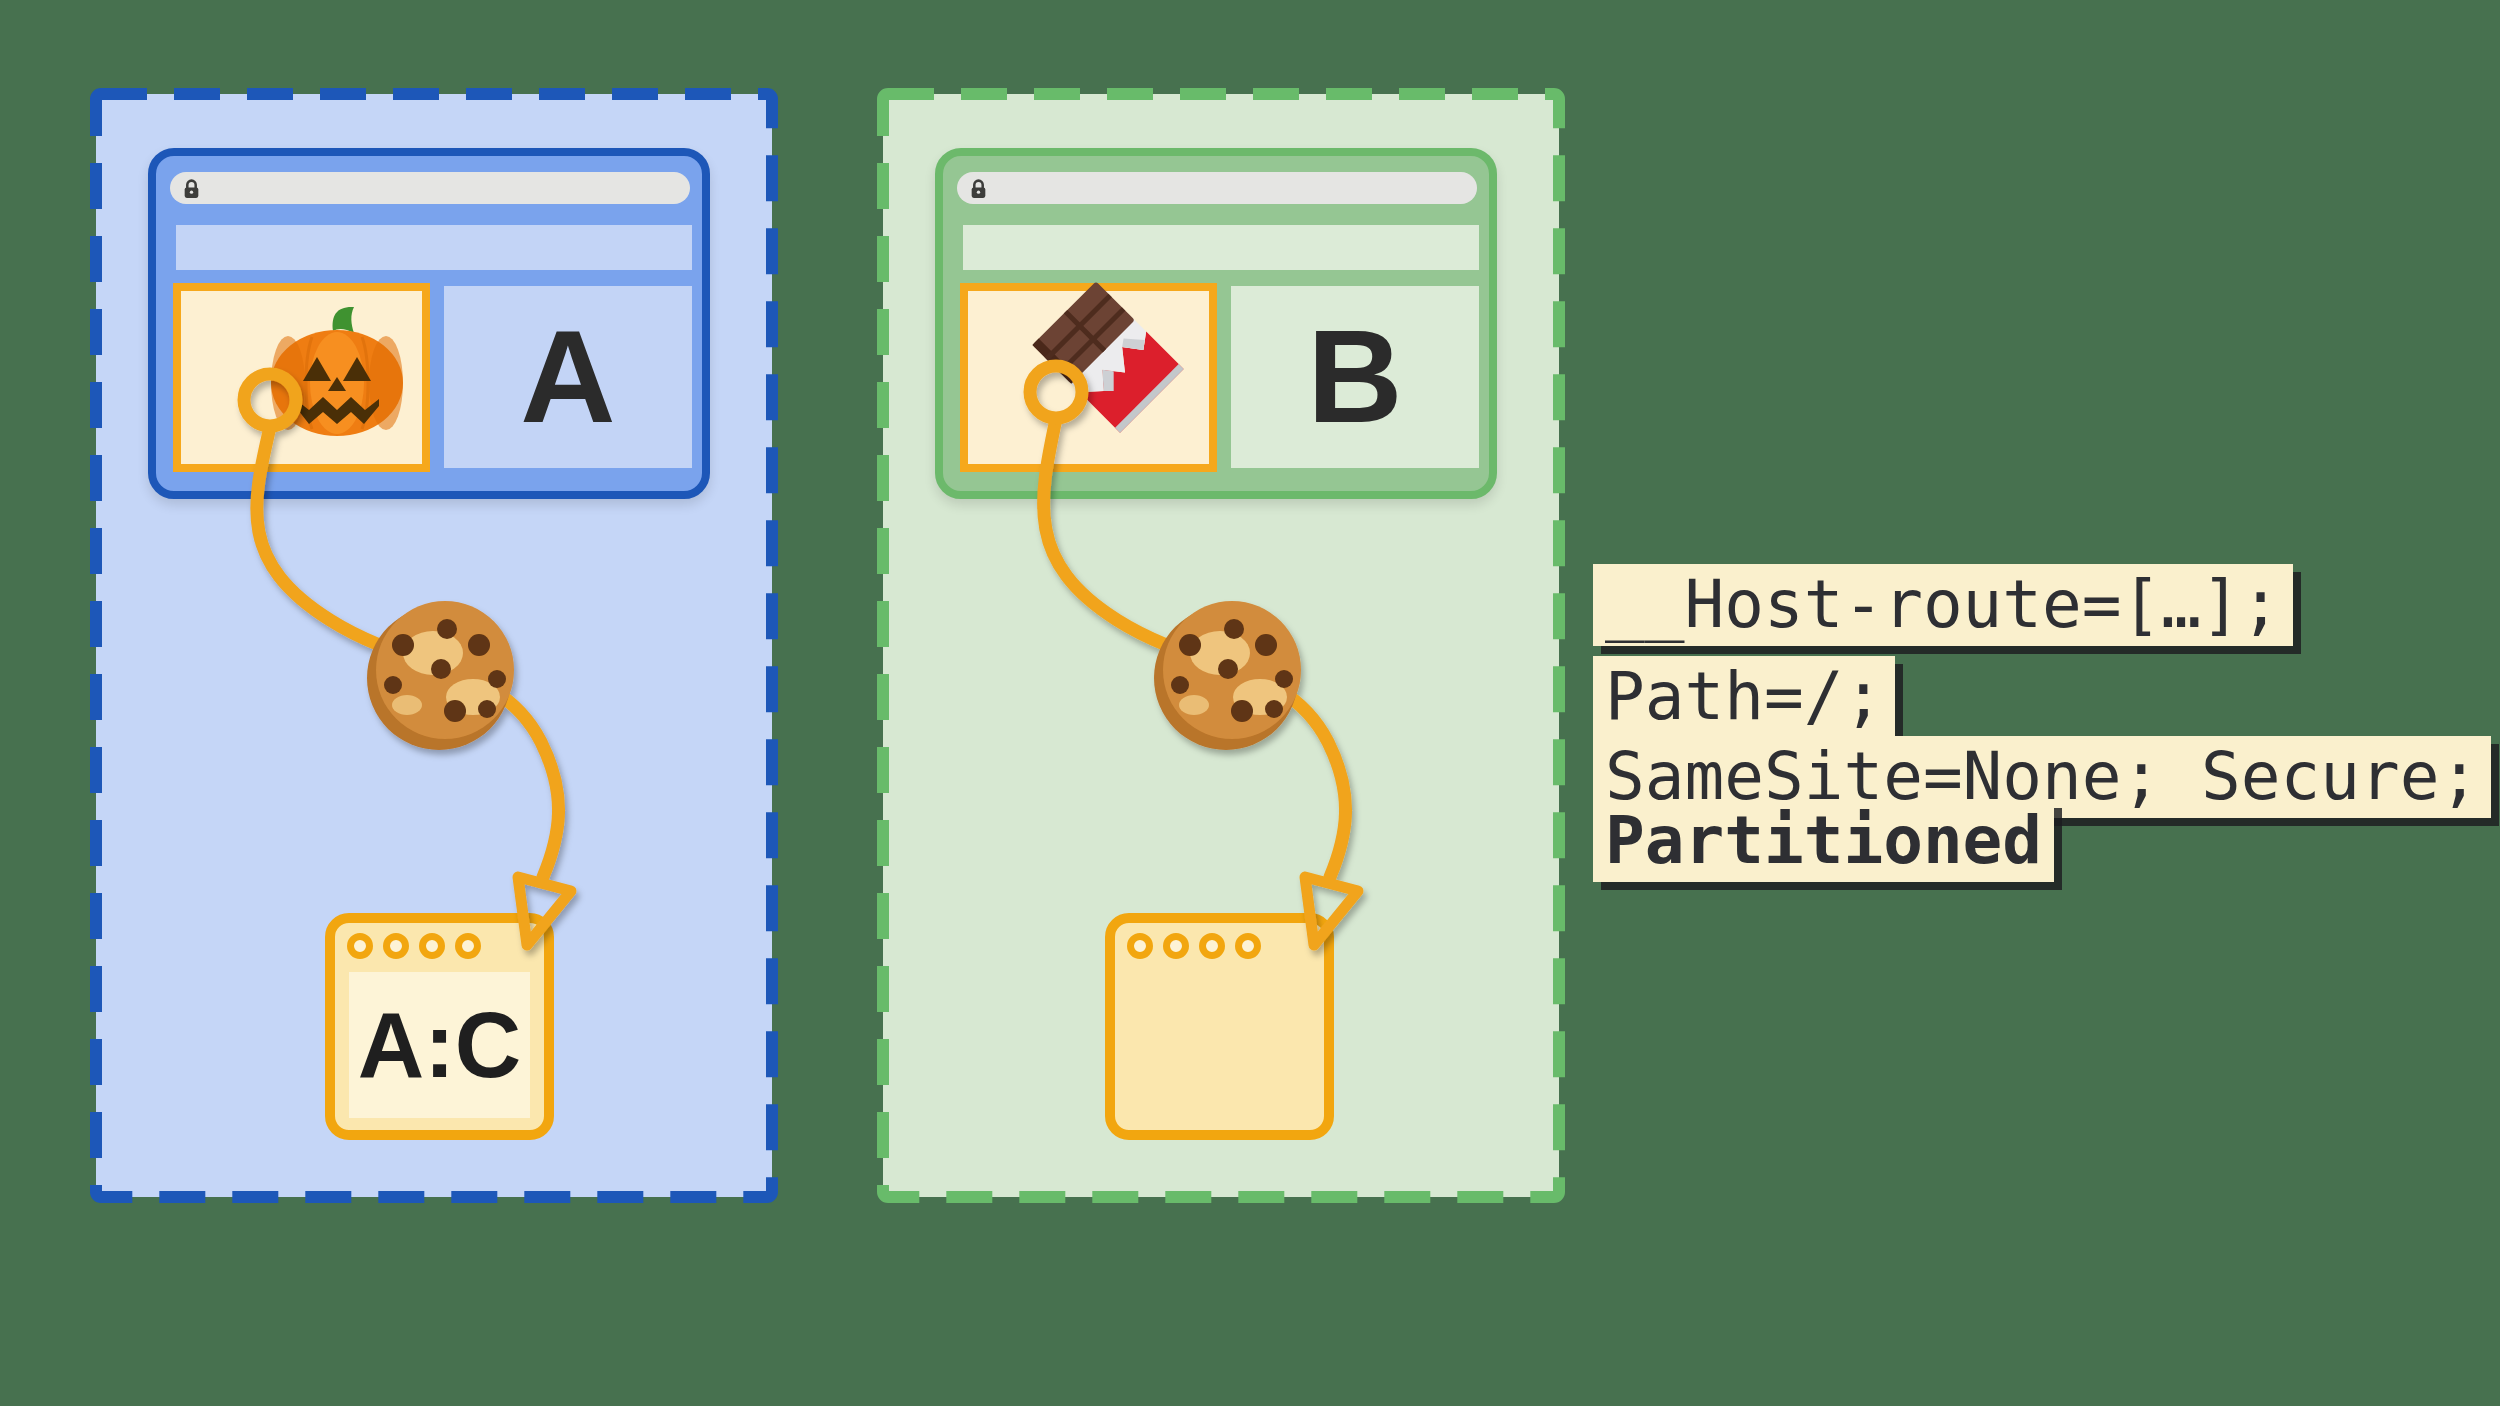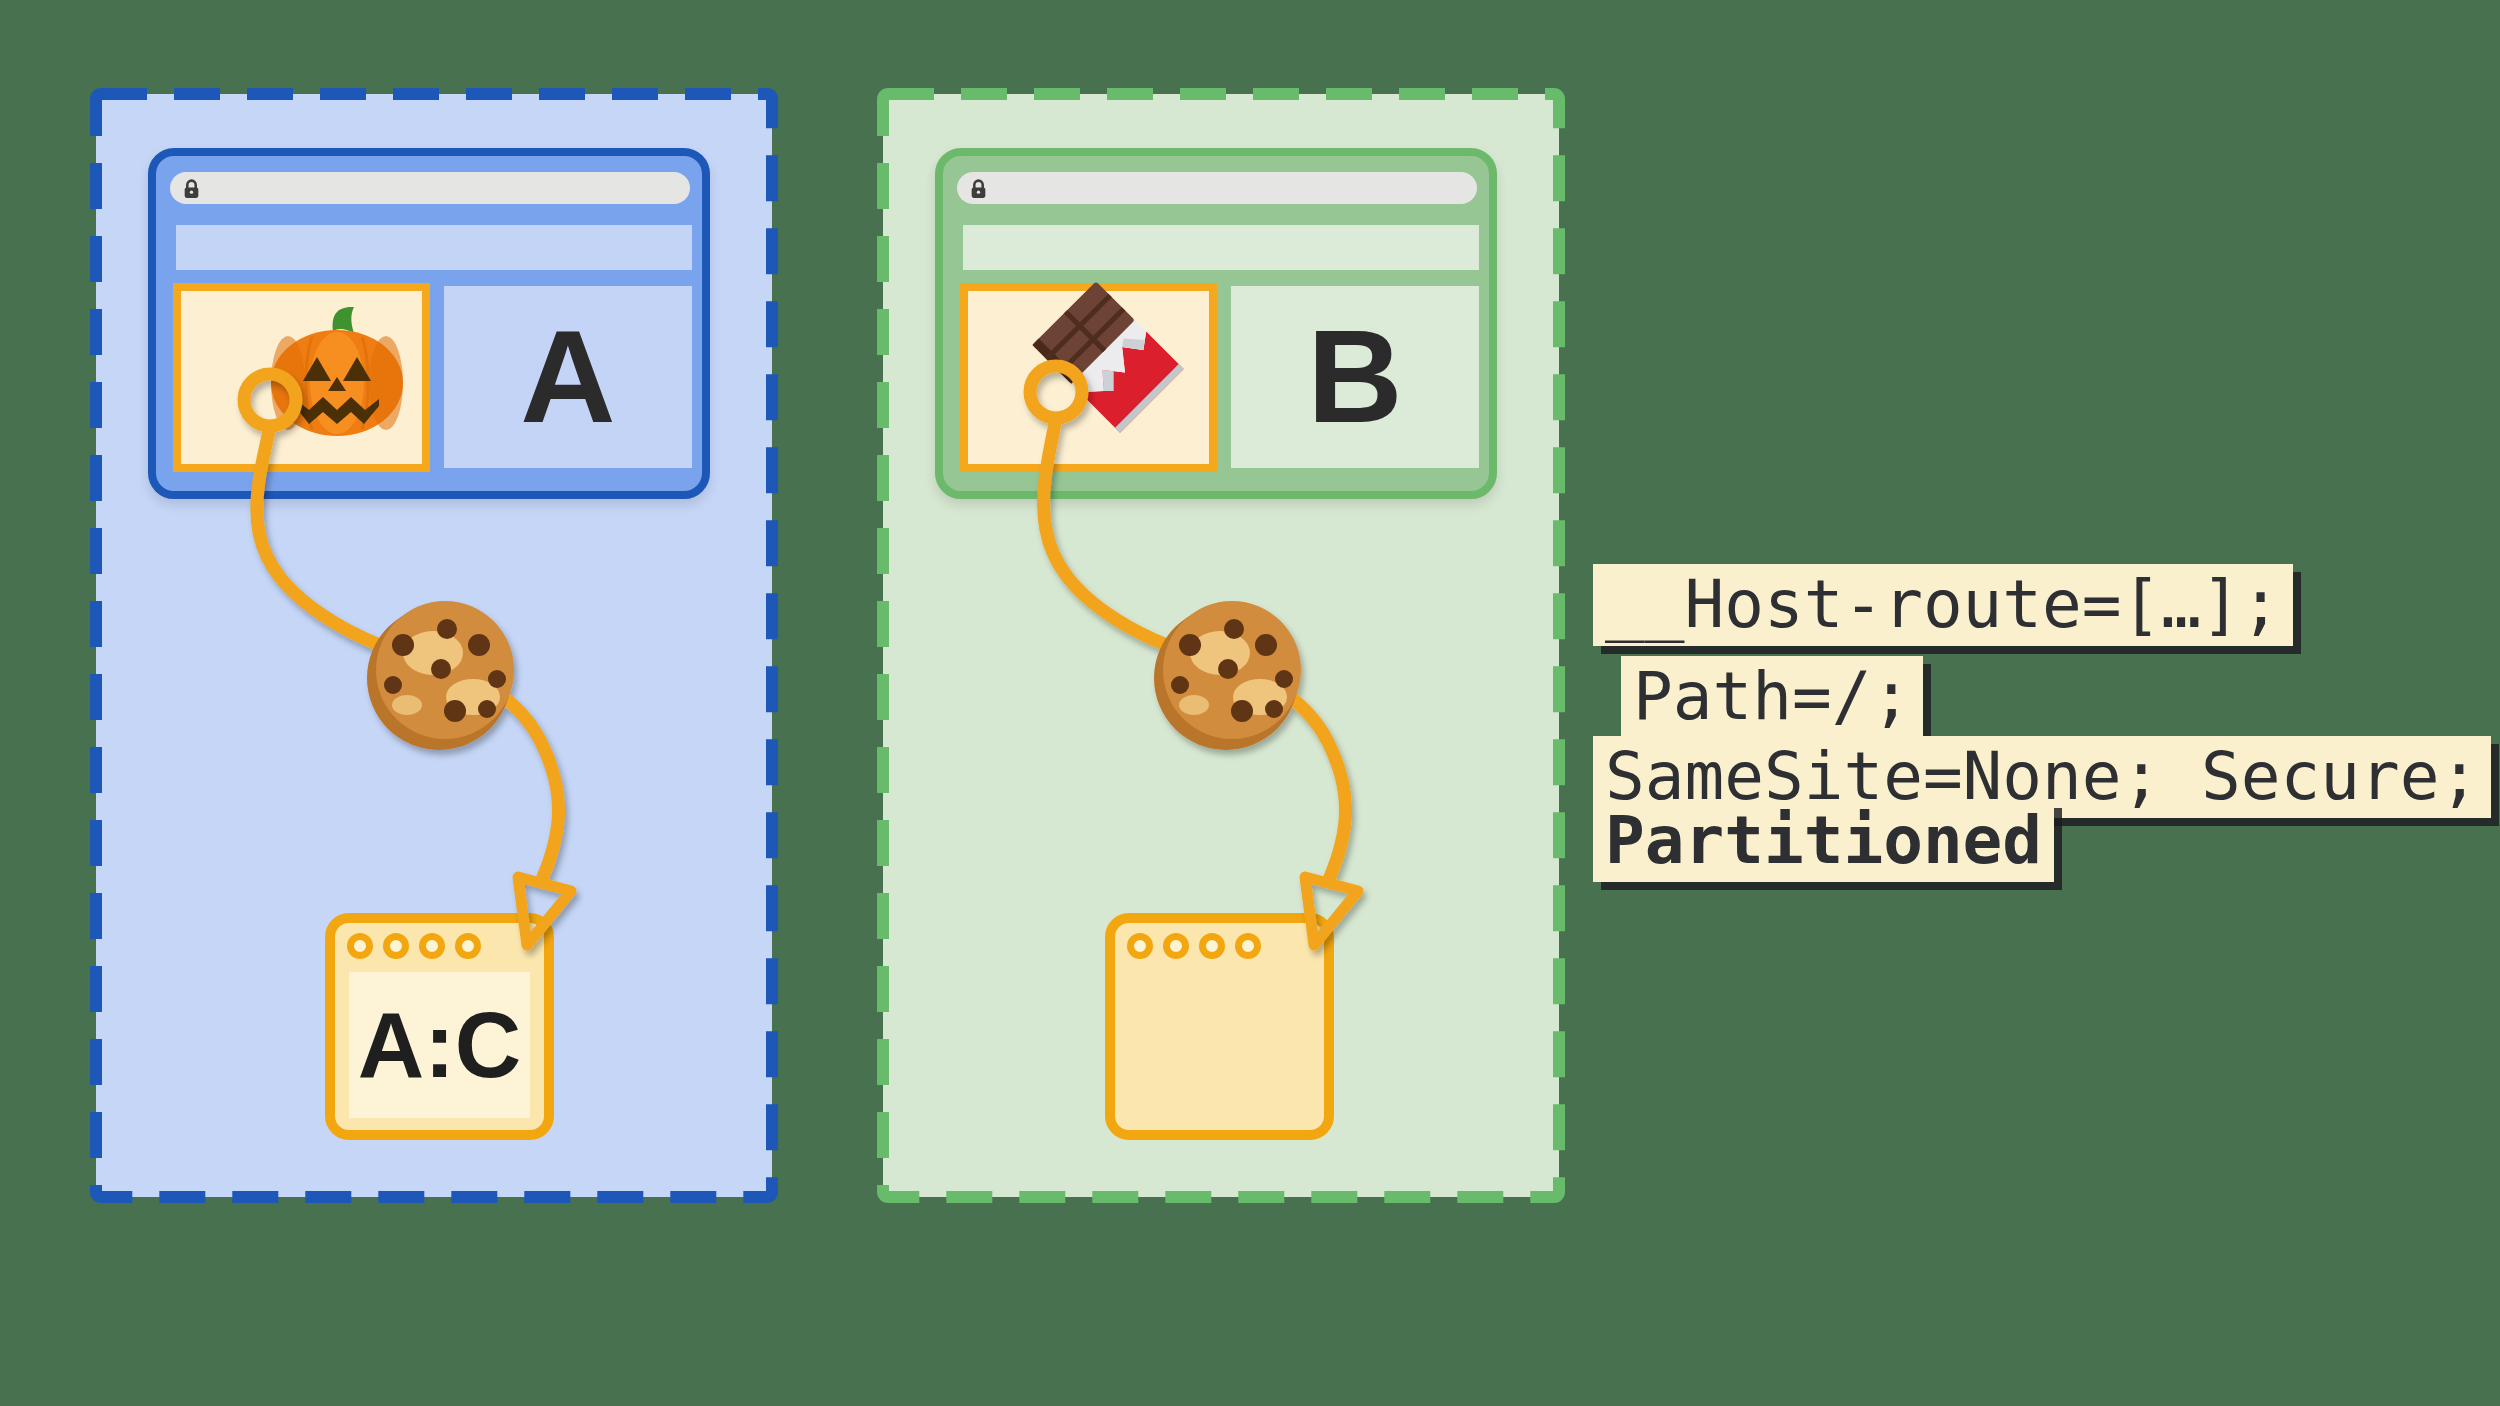--- a/index.html
+++ b/index.html
@@ -39,21 +39,21 @@
   .jar-inner{position:absolute;left:14px;top:49px;width:181px;height:146px;background:#fdf4d7;
              display:flex;align-items:center;justify-content:center;}
   .jar-label{font-size:92px;font-weight:700;color:#1f1f1f;line-height:1;}
 
   
   .code-line{position:absolute;left:1593px;height:82px;line-height:82px;padding:0 12px;
              background:#faf0cd;color:#2e2f33;font-family:"DejaVu Sans Mono","Liberation Mono",monospace;
              font-size:66px;white-space:pre;z-index:10;
              box-shadow:8px 8px 0 rgba(28,28,32,.82);}
   .code-line.bold{font-weight:700;}
-  .cl-1{top:472px;} .cl-2{top:564px;} .cl-3{top:656px;margin-left:28px;} .cl-4{top:736px;text-align:right;} .cl-5{top:800px;}
+  .cl-1{top:472px;} .cl-2{top:564px;} .cl-3{top:656px;} .cl-4{top:736px;text-align:right;} .cl-5{top:800px;}
 </style>
 </head>
 <body>
 
 <div class="stage">
 
   <svg class="layer bg-layer" width="2500" height="1406" viewBox="0 0 2500 1406">
     <rect x="96" y="94" width="676" height="1103" rx="5" fill="#c5d6f7" stroke="#1d57b8" stroke-width="12" stroke-dasharray="46 27"></rect>
     <rect x="883" y="94" width="676" height="1103" rx="5" fill="#d7e8d2" stroke="#68bb6a" stroke-width="12" stroke-dasharray="46 27"></rect>
   </svg>

